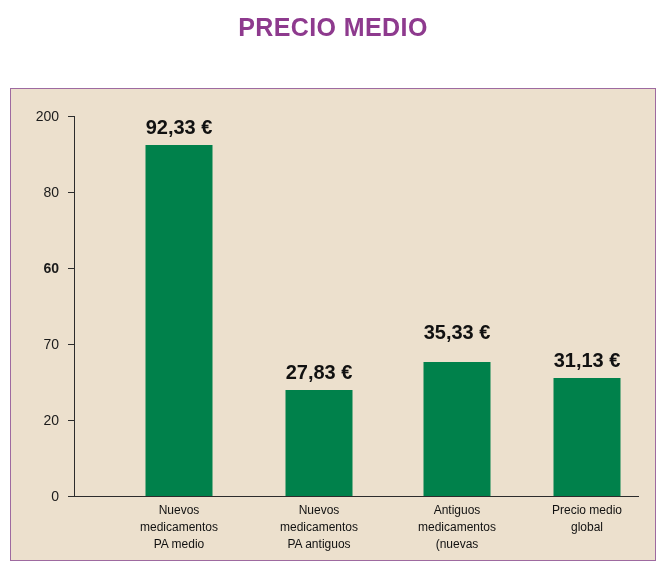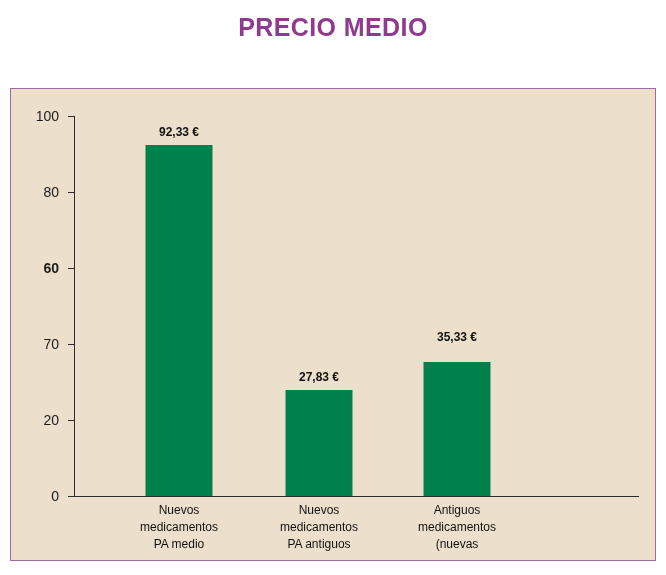--- a/index.html
+++ b/index.html
@@ -110,21 +110,21 @@
     bottom: 0;
     left: 50%;
     transform: translateX(-50%);
     width: 67px;
     background: #00814b;
   }
   .bar-value {
     position: absolute;
     left: 50%;
     transform: translateX(-50%);
-    font-size: 12px;
+    font-size: 20px;
     font-weight: bold;
     color: #111111;
     white-space: nowrap;
   }
   .cat-label {
     position: absolute;
     top: 386px;
     left: 50%;
     transform: translateX(-50%);
     width: 150px;
@@ -158,21 +158,21 @@
       <div class="tick" style="top:228px;">
         <span class="tick-label">70</span>
       </div>
       <div class="tick" style="top:152px;font-weight:bold;">
         <span class="tick-label">60</span>
       </div>
       <div class="tick" style="top:76px;">
         <span class="tick-label">80</span>
       </div>
       <div class="tick" style="top:0px;">
-        <span class="tick-label">100</span>
+        <span class="tick-label">200</span>
       </div>
 
       <div class="bars">
 
         <div class="bar-group" style="left:40px; width:130px;">
           <div class="bar" style="height:351px;"></div>
           <div class="bar-value" style="bottom:357px;">92,33 €</div>
           <div class="cat-label">
             <span>Nuevos</span><br>
             <span>medicamentos</span><br>
@@ -193,18 +193,26 @@
         <div class="bar-group" style="left:318px; width:130px;">
           <div class="bar" style="height:134px;"></div>
           <div class="bar-value" style="bottom:152px;">35,33 €</div>
           <div class="cat-label">
             <span>Antiguos</span><br>
             <span>medicamentos</span><br>
             <span>(nuevas</span><br>
           </div>
         </div>
 
+        <div class="bar-group" style="left:448px; width:130px;">
+          <div class="bar" style="height:118px;"></div>
+          <div class="bar-value" style="bottom:124px;">31,13 €</div>
+          <div class="cat-label">
+            <span>Precio medio</span><br>
+            <span>global</span>
+          </div>
+        </div>
 
       </div>
     </div>
   </div>
 
 </div>
 
 </body></html>

